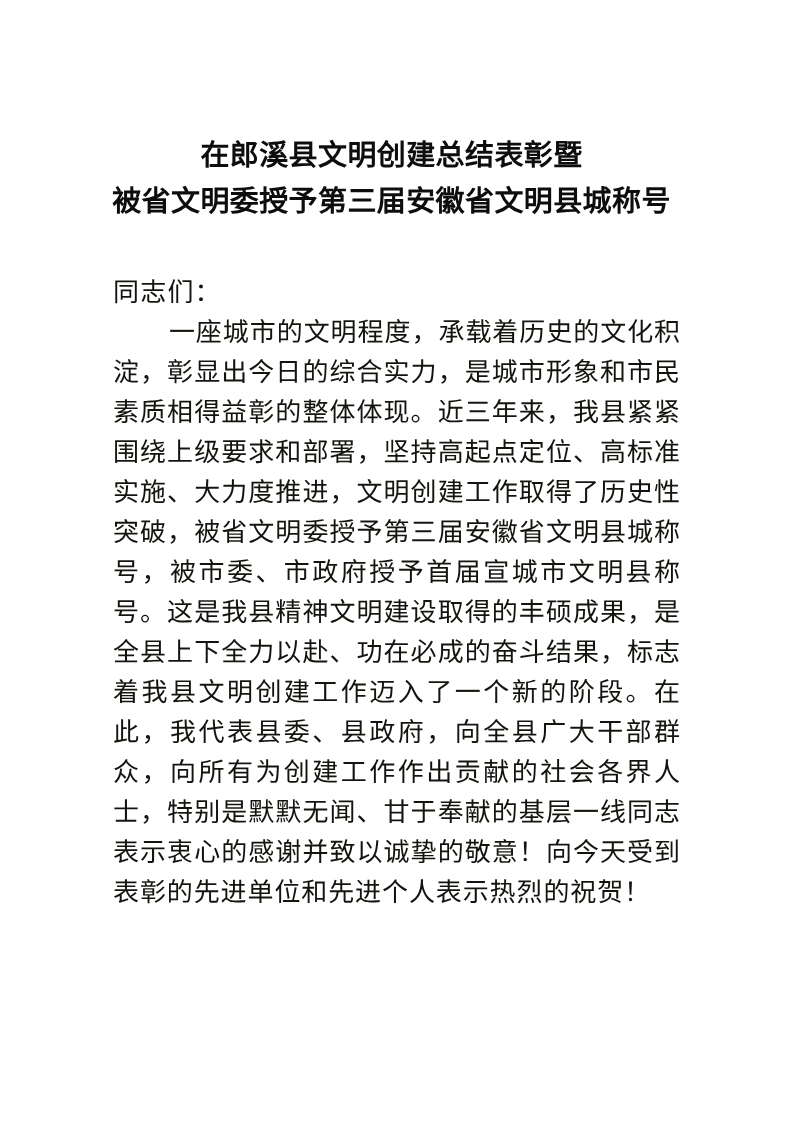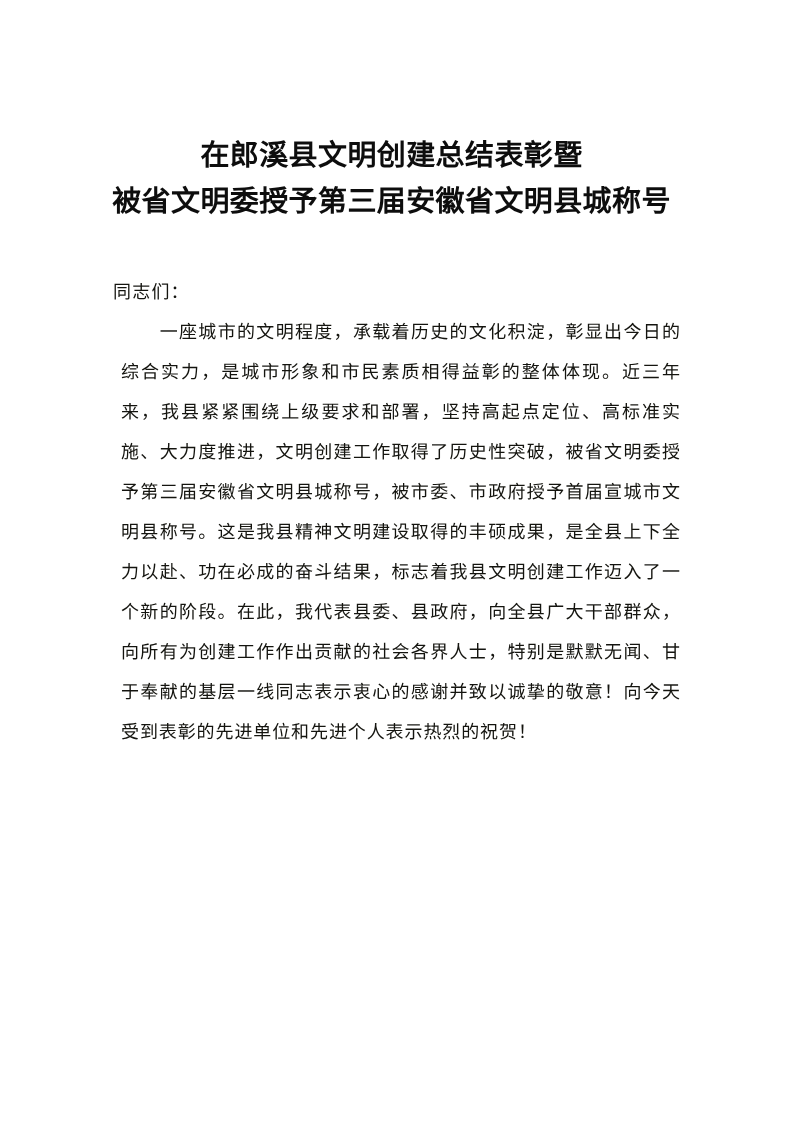--- a/index.html
+++ b/index.html
@@ -45,38 +45,37 @@
   
   .doc-body {
     position: absolute;
     left: 113px;
     top: 272px;
     width: 568px;
   }
 
   .para {
     font-family: "DejaVu Serif", "Liberation Serif", serif;
-    font-size: 18px;
+    font-size: 26px;
     line-height: 40px;
     color: #14140f;
     text-align: justify;
     text-justify: inter-ideograph;
     letter-spacing: 0.9px;
     margin: 0;
     font-weight: 400;
   }
 
   .para.salutation {
     text-indent: 0;
     letter-spacing: 1.2px;
   }
 
   .para.indented {
     text-indent: 2.15em;
-    margin-left: 8px;
   }
 
   
   .para.clipped {
     overflow: hidden;
   }
 </style>
 </head>
 <body>
 

